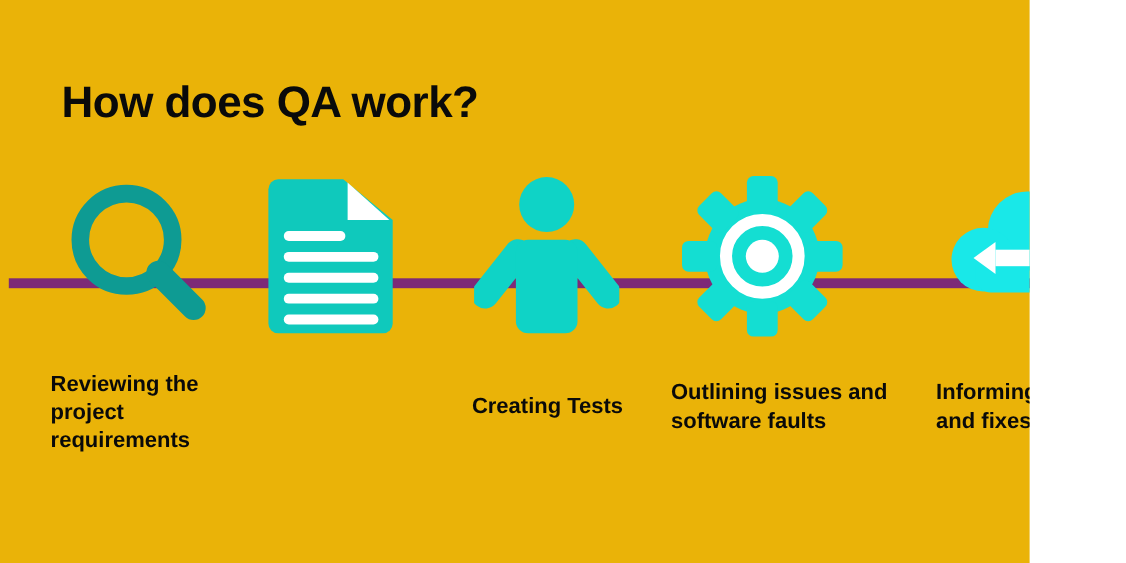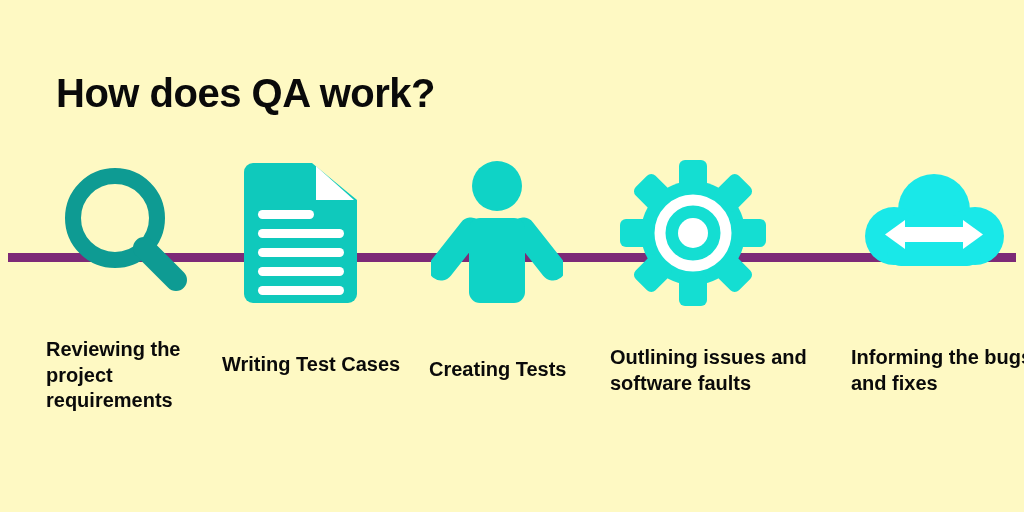--- a/index.html
+++ b/index.html
@@ -7,23 +7,23 @@
     margin: 0;
     padding: 0;
     background: #ffffff;
   }
   body {
     font-family: "Liberation Sans", sans-serif;
     -webkit-font-smoothing: antialiased;
   }
   #infographic {
     position: relative;
-    width: 1024px;
+    width: 936px;
     height: 512px;
-    background: #fef9c3;
+    background: #eab308;
     overflow: hidden;
   }
 
   
   #page-title {
     position: absolute;
     left: 56px;
     top: 44px;
     font-size: 40px;
     font-weight: bold;
@@ -123,21 +123,20 @@
           <path d="M80 8 L80 42 L118 42 Z" fill="#ffffff"></path>
           <g fill="#ffffff">
             <rect x="22" y="52" width="56" height="9" rx="4.5"></rect>
             <rect x="22" y="71" width="86" height="9" rx="4.5"></rect>
             <rect x="22" y="90" width="86" height="9" rx="4.5"></rect>
             <rect x="22" y="109" width="86" height="9" rx="4.5"></rect>
             <rect x="22" y="128" width="86" height="9" rx="4.5"></rect>
           </g>
         </svg>
       </div>
-      <div class="step-label">Writing Test Cases</div>
     </div>
 
     <div class="step" id="step-4">
       <div class="step-icon">
         <svg width="150" height="150" viewBox="0 0 150 150">
           <g fill="#14ded2">
             <circle cx="75" cy="75" r="52"></circle>
             <g>
               <rect x="61" y="2" width="28" height="32" rx="6"></rect>
               <rect x="61" y="116" width="28" height="32" rx="6"></rect>

